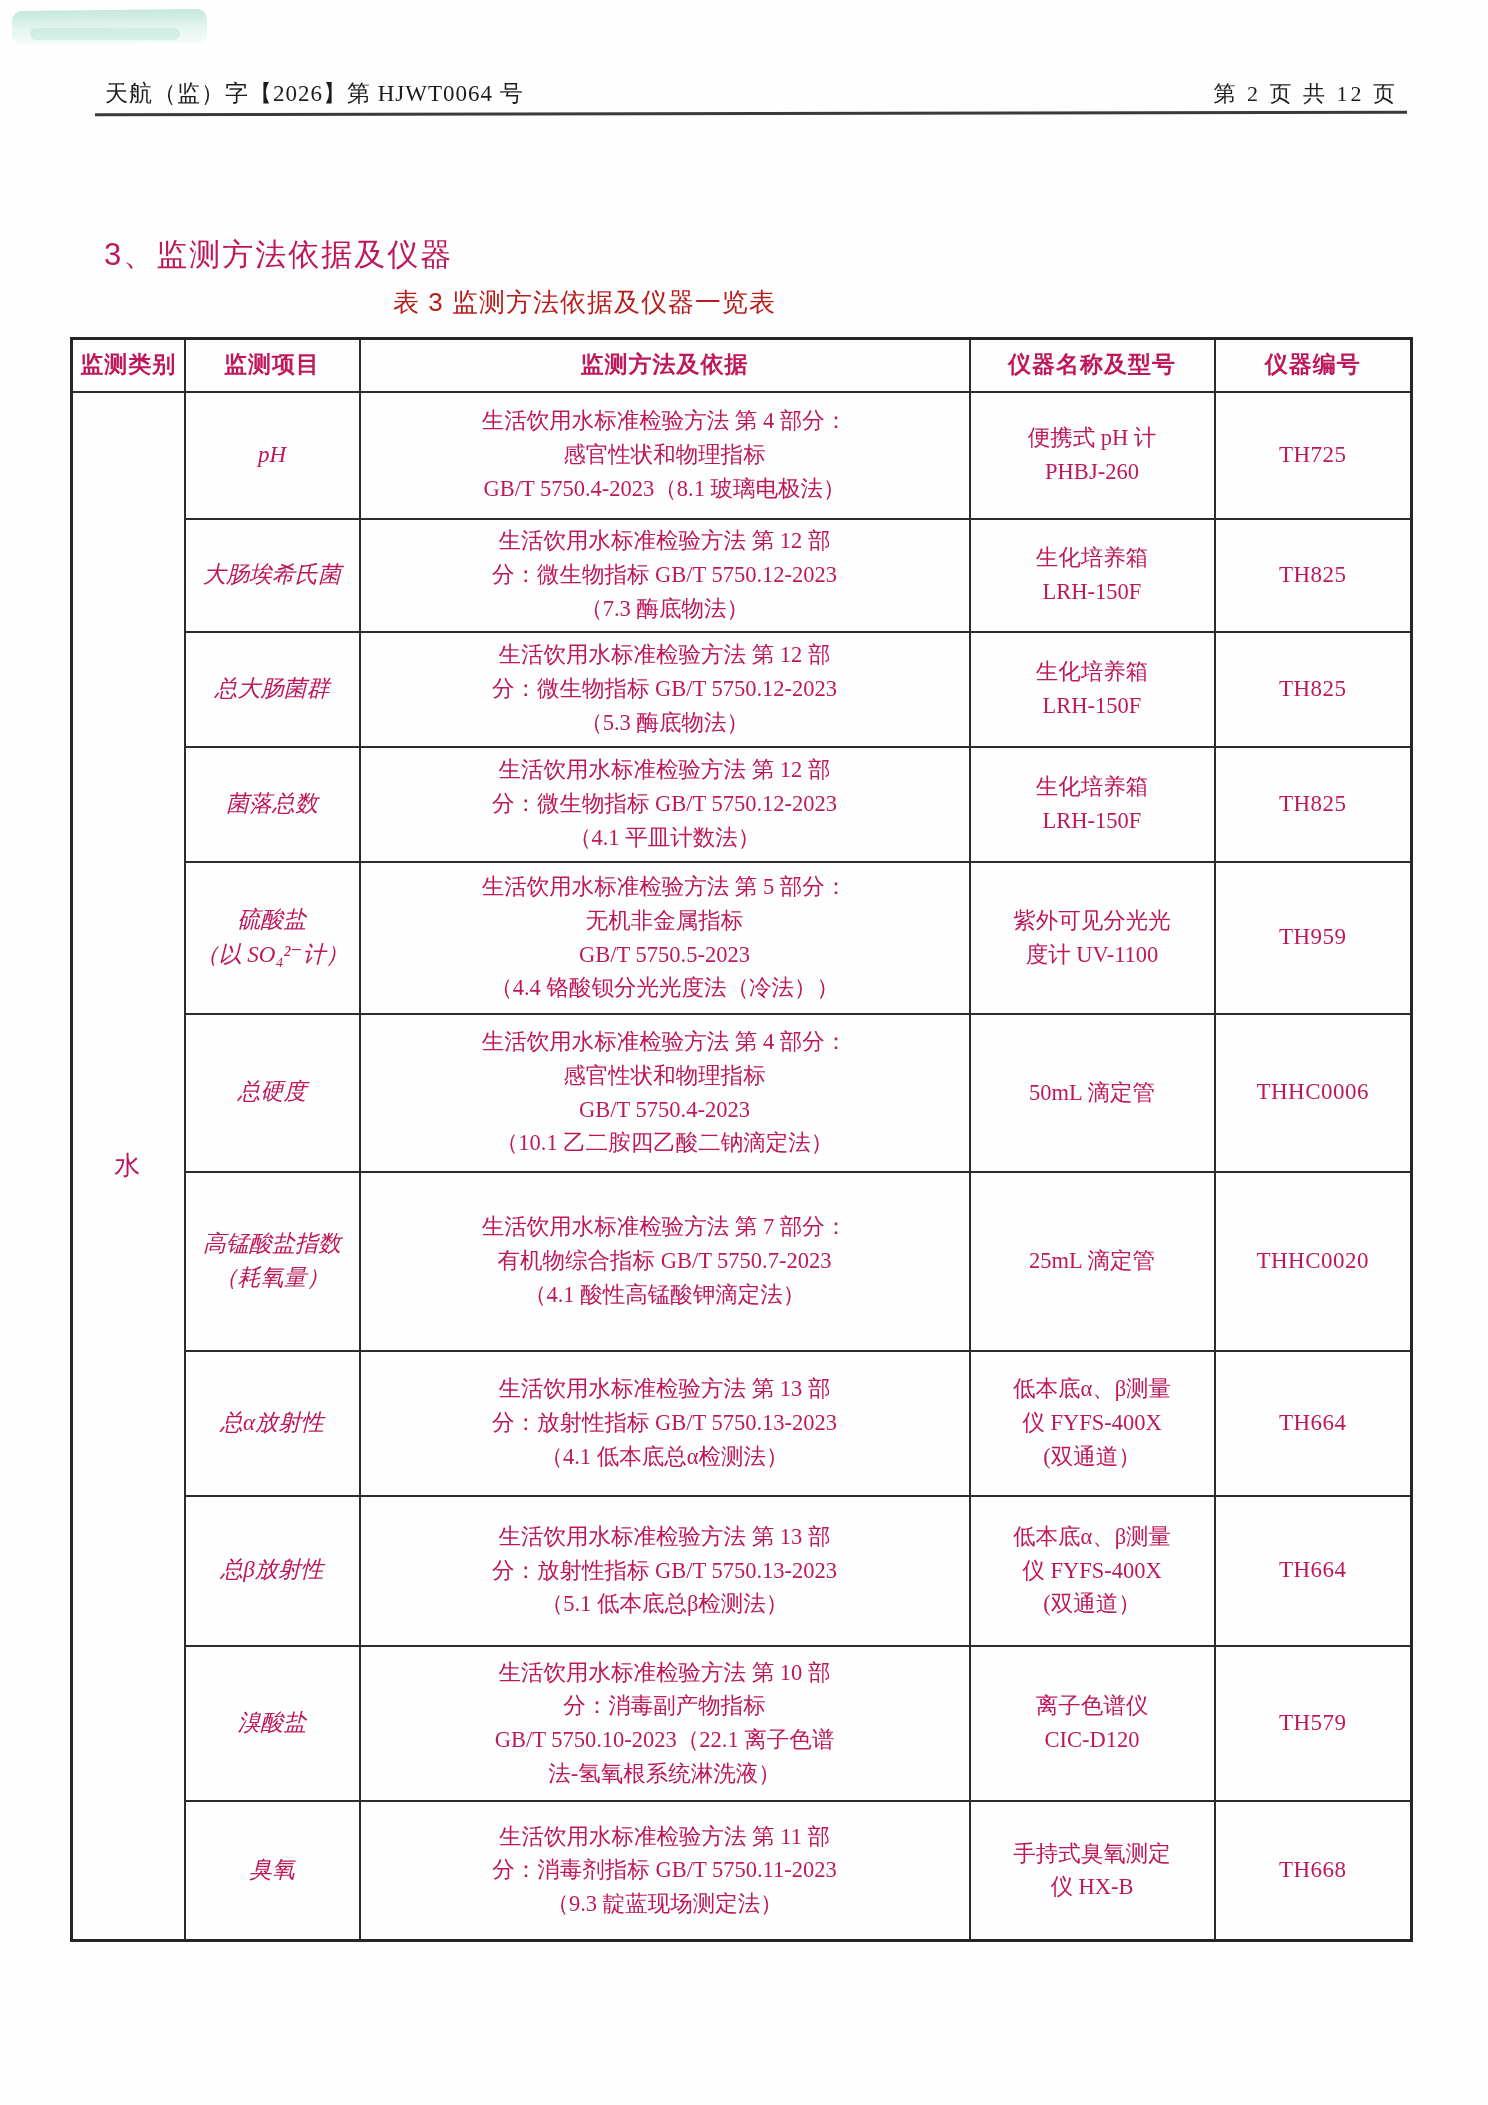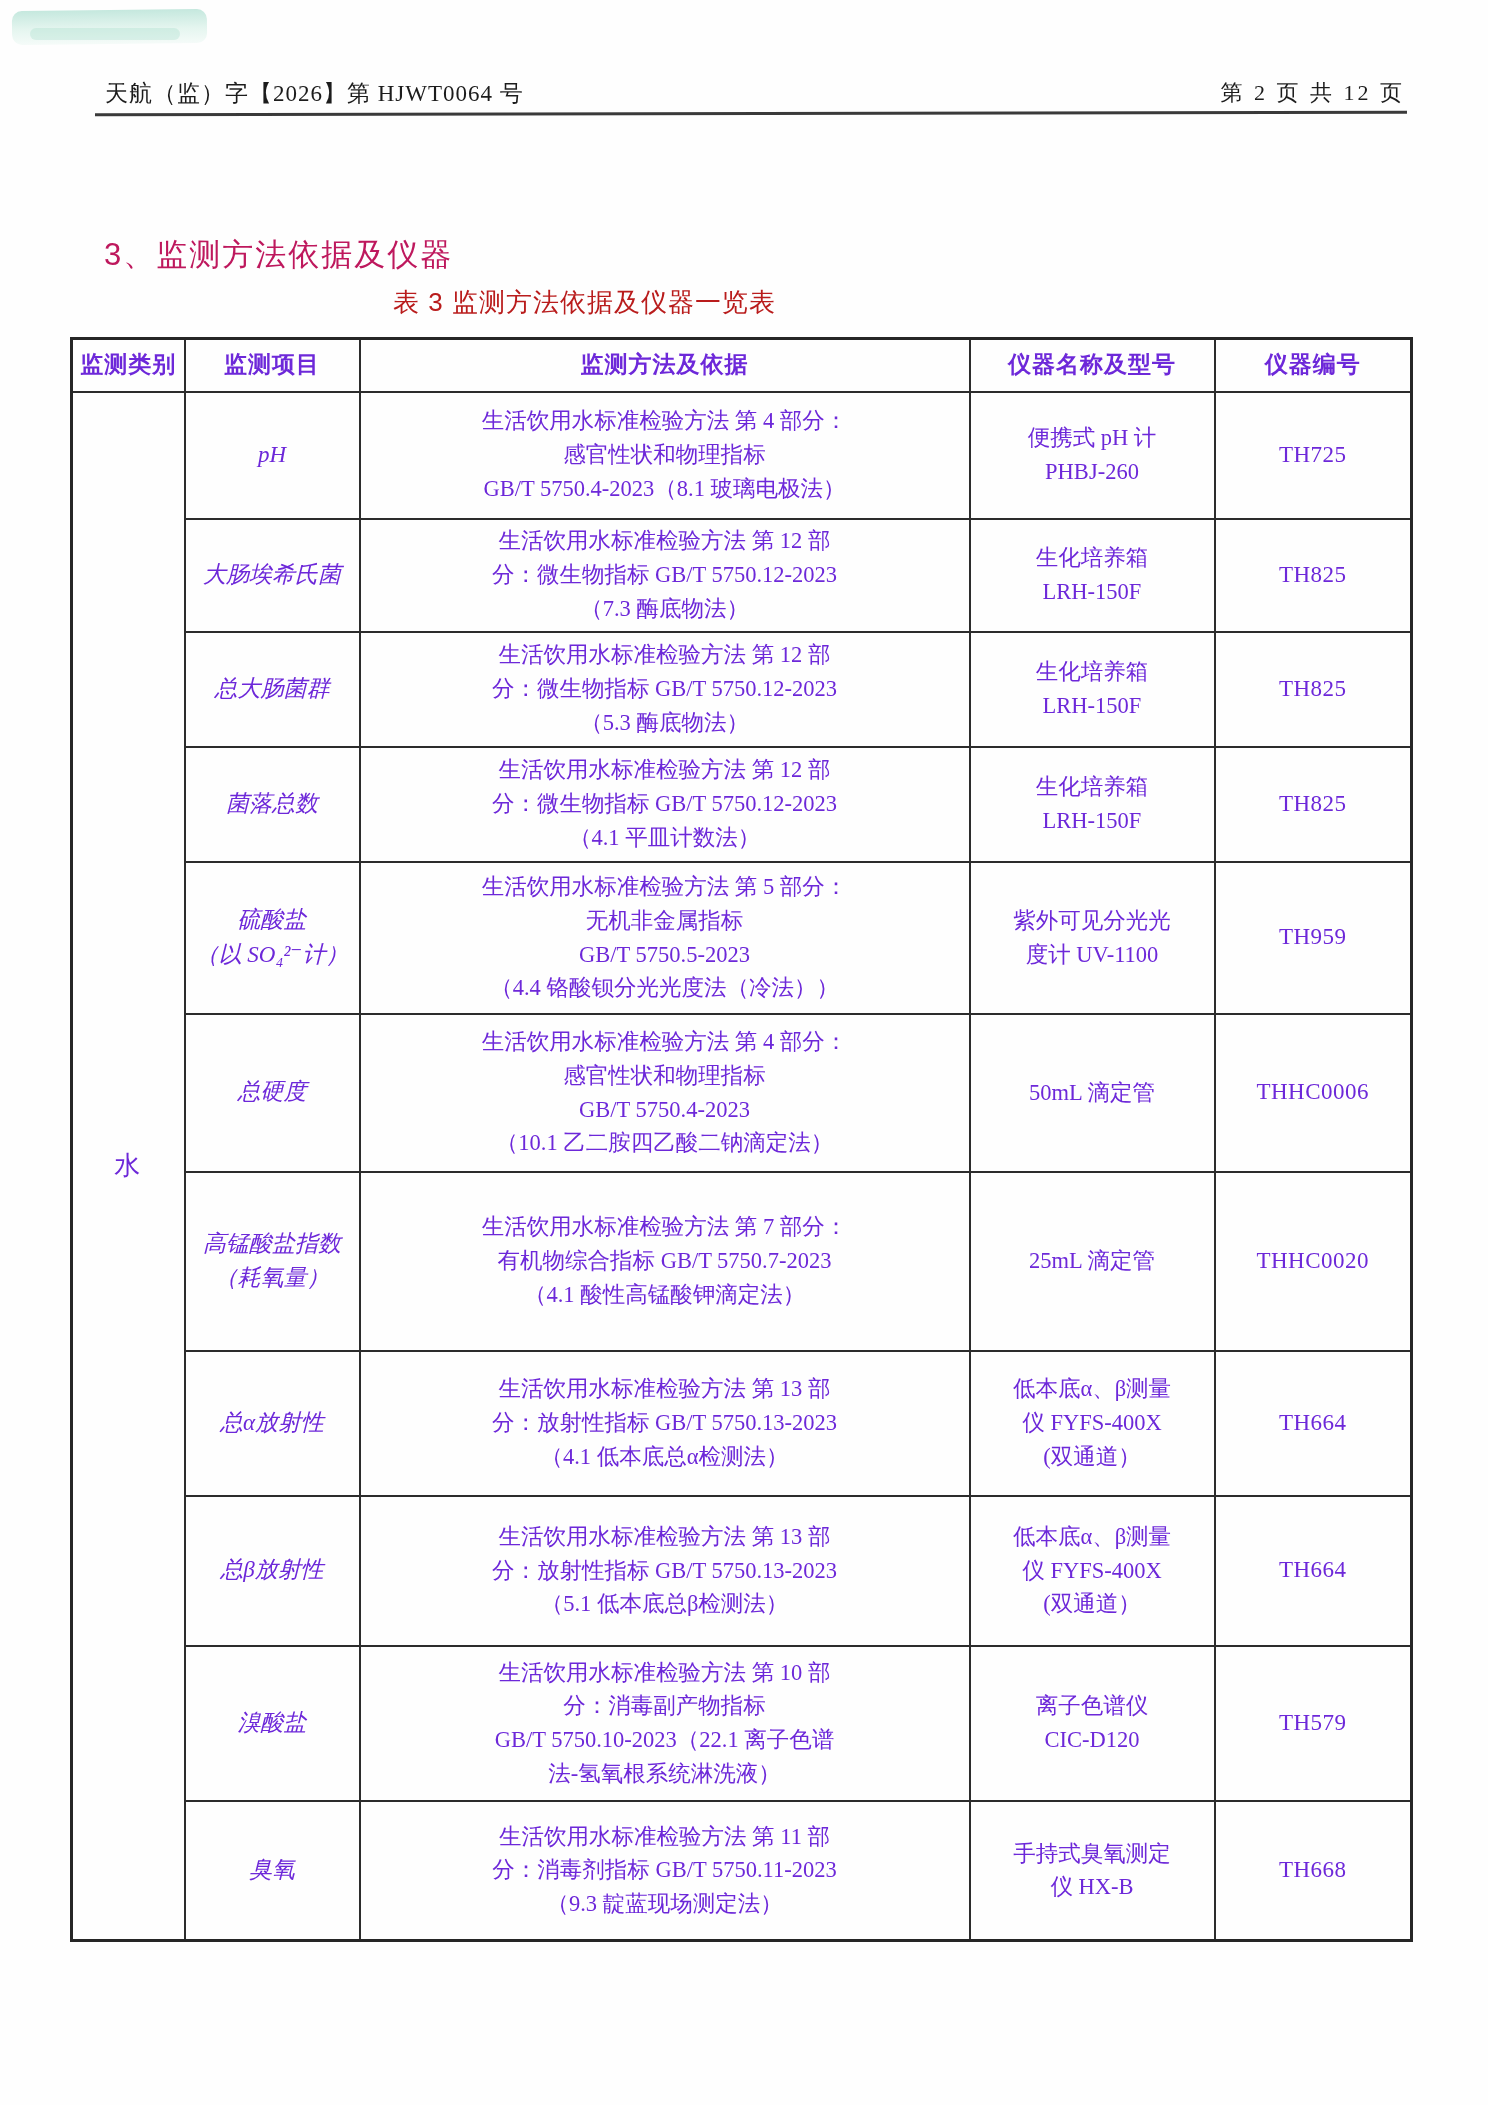--- a/index.html
+++ b/index.html
@@ -27,24 +27,24 @@
   .smudge2 {
     position: absolute;
     left: 30px; top: 28px;
     width: 150px; height: 12px;
     background: rgba(150,215,195,0.28);
     border-radius: 8px;
   }
 
   .doc-header {
     position: absolute;
-    left: 105px; right: 83px; top: 78px;
+    left: 105px; right: 90px; top: 78px;
     display: flex;
     justify-content: space-between;
-    align-items: flex-start;
+    align-items: center;
     font-size: 23px;
     letter-spacing: 1px;
     gap: 32px;
   }
   .doc-header .right { font-size: 22px; letter-spacing: 3px; }
 
   .header-rule {
     position: absolute;
     left: 95px; top: 112px;
     width: 1312px; height: 3px;
@@ -82,21 +82,21 @@
     border: 3px solid #262626;
     font-size: 22px;
   }
   table.main th, table.main td {
     border: 2px solid #2c2c2c;
     text-align: center;
     vertical-align: middle;
     padding: 4px 6px;
     line-height: 1.5;
     white-space: pre-line;
-    color: #6d28d9;
+    color: #be185d;
   }
   table.main thead tr { height: 53px; }
   table.main th {
     font-weight: 600;
     font-size: 23px;
     letter-spacing: 1px;
   }
   .cat-cell { font-size: 26px; letter-spacing: 2px; }
   .item-cell { font-size: 23px; font-style: italic; }
   .method-cell { font-size: 22.5px; }

